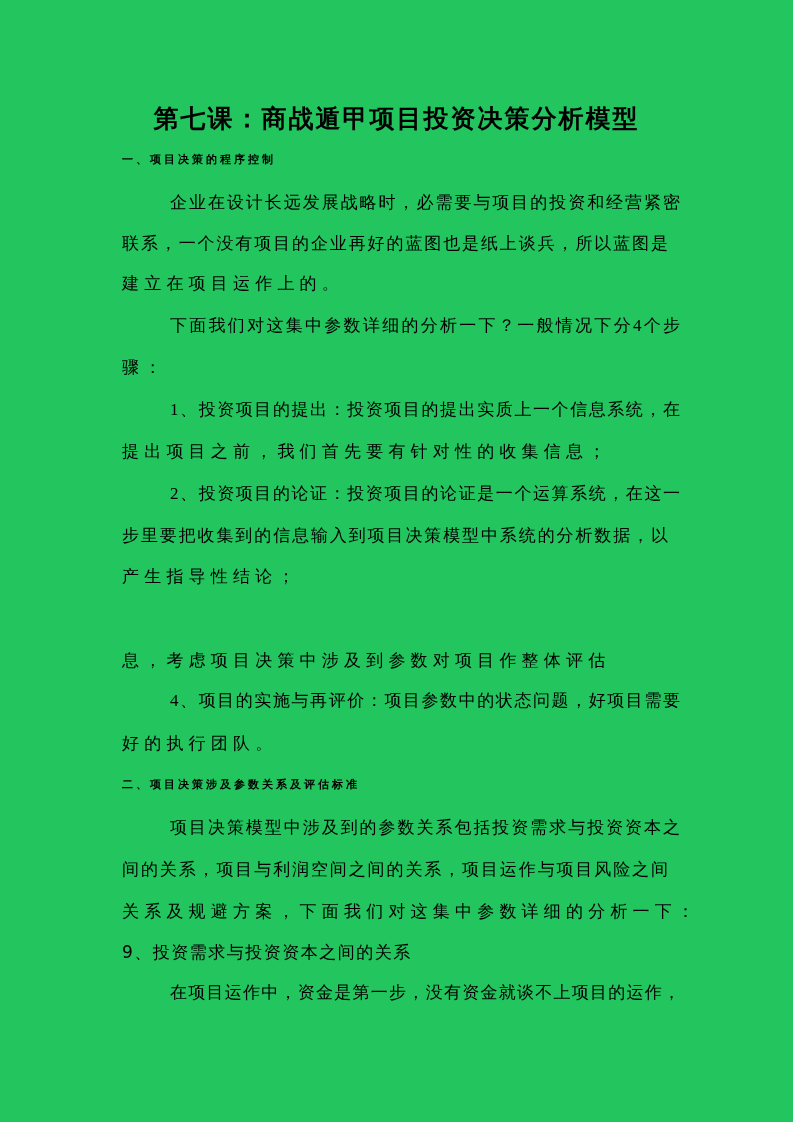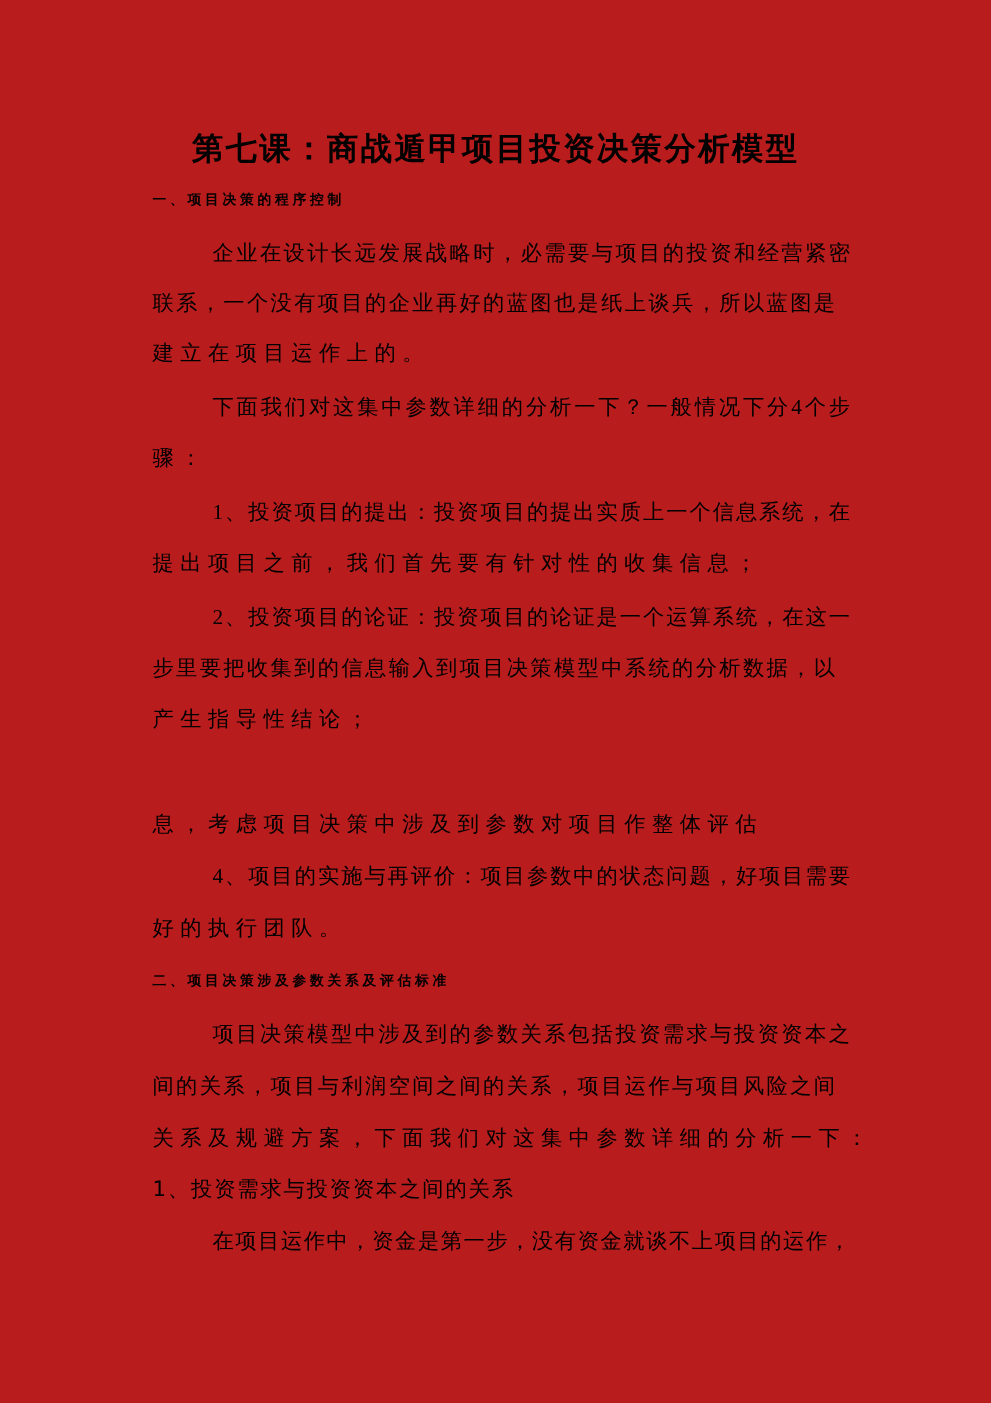--- a/index.html
+++ b/index.html
@@ -1,18 +1,18 @@
 <!DOCTYPE html>
 <html><head>
 <meta charset="utf-8">
 <style>
   html, body { margin: 0; padding: 0; background: #ffffff; }
   body { width: 793px; height: 1122px; position: relative; overflow: hidden;
          font-family: "DejaVu Sans", "Liberation Sans", sans-serif; color: #000; }
-  .page { position: absolute; left: 0; top: 0; width: 793px; height: 1122px; background: #b91c1c; }
+  .page { position: absolute; left: 0; top: 0; width: 793px; height: 1122px; background: #22c55e; }
   .title { position: absolute; top: 103px; left: 0; width: 793px; text-align: center;
            font-size: 25px; font-weight: bold; letter-spacing: 2px; line-height: 32px; }
   .line { position: absolute; left: 122px; width: 546px; font-size: 17px; line-height: 24px;
           white-space: nowrap; letter-spacing: 5.2px; }
   .h { font-weight: bold; letter-spacing: 3px; font-size: 11px; }
   .indent { left: 170px; width: 510px; font-family: Liberation Serif, serif; }
   .just { text-align-last: justify; text-align: justify; letter-spacing: 0; }
 </style>
 </head>
 <body>
@@ -40,16 +40,16 @@
 
   <div class="line indent just" style="top:689px">4、项目的实施与再评价：项目参数中的状态问题，好项目需要</div>
   <div class="line" style="top:731px">好的执行团队。</div>
 
   <div class="line h" style="top:773px">二、项目决策涉及参数关系及评估标准</div>
 
   <div class="line indent just" style="top:816px">项目决策模型中涉及到的参数关系包括投资需求与投资资本之</div>
   <div class="line just" style="top:857px">间的关系，项目与利润空间之间的关系，项目运作与项目风险之间</div>
   <div class="line" style="top:899px">关系及规避方案，下面我们对这集中参数详细的分析一下：</div>
 
-  <div class="line" style="top:940px; letter-spacing:1.5px;">1、投资需求与投资资本之间的关系</div>
+  <div class="line" style="top:940px; letter-spacing:1.5px;">9、投资需求与投资资本之间的关系</div>
 
   <div class="line indent just" style="top:981px">在项目运作中，资金是第一步，没有资金就谈不上项目的运作，</div>
 </div>
 
 </body></html>

